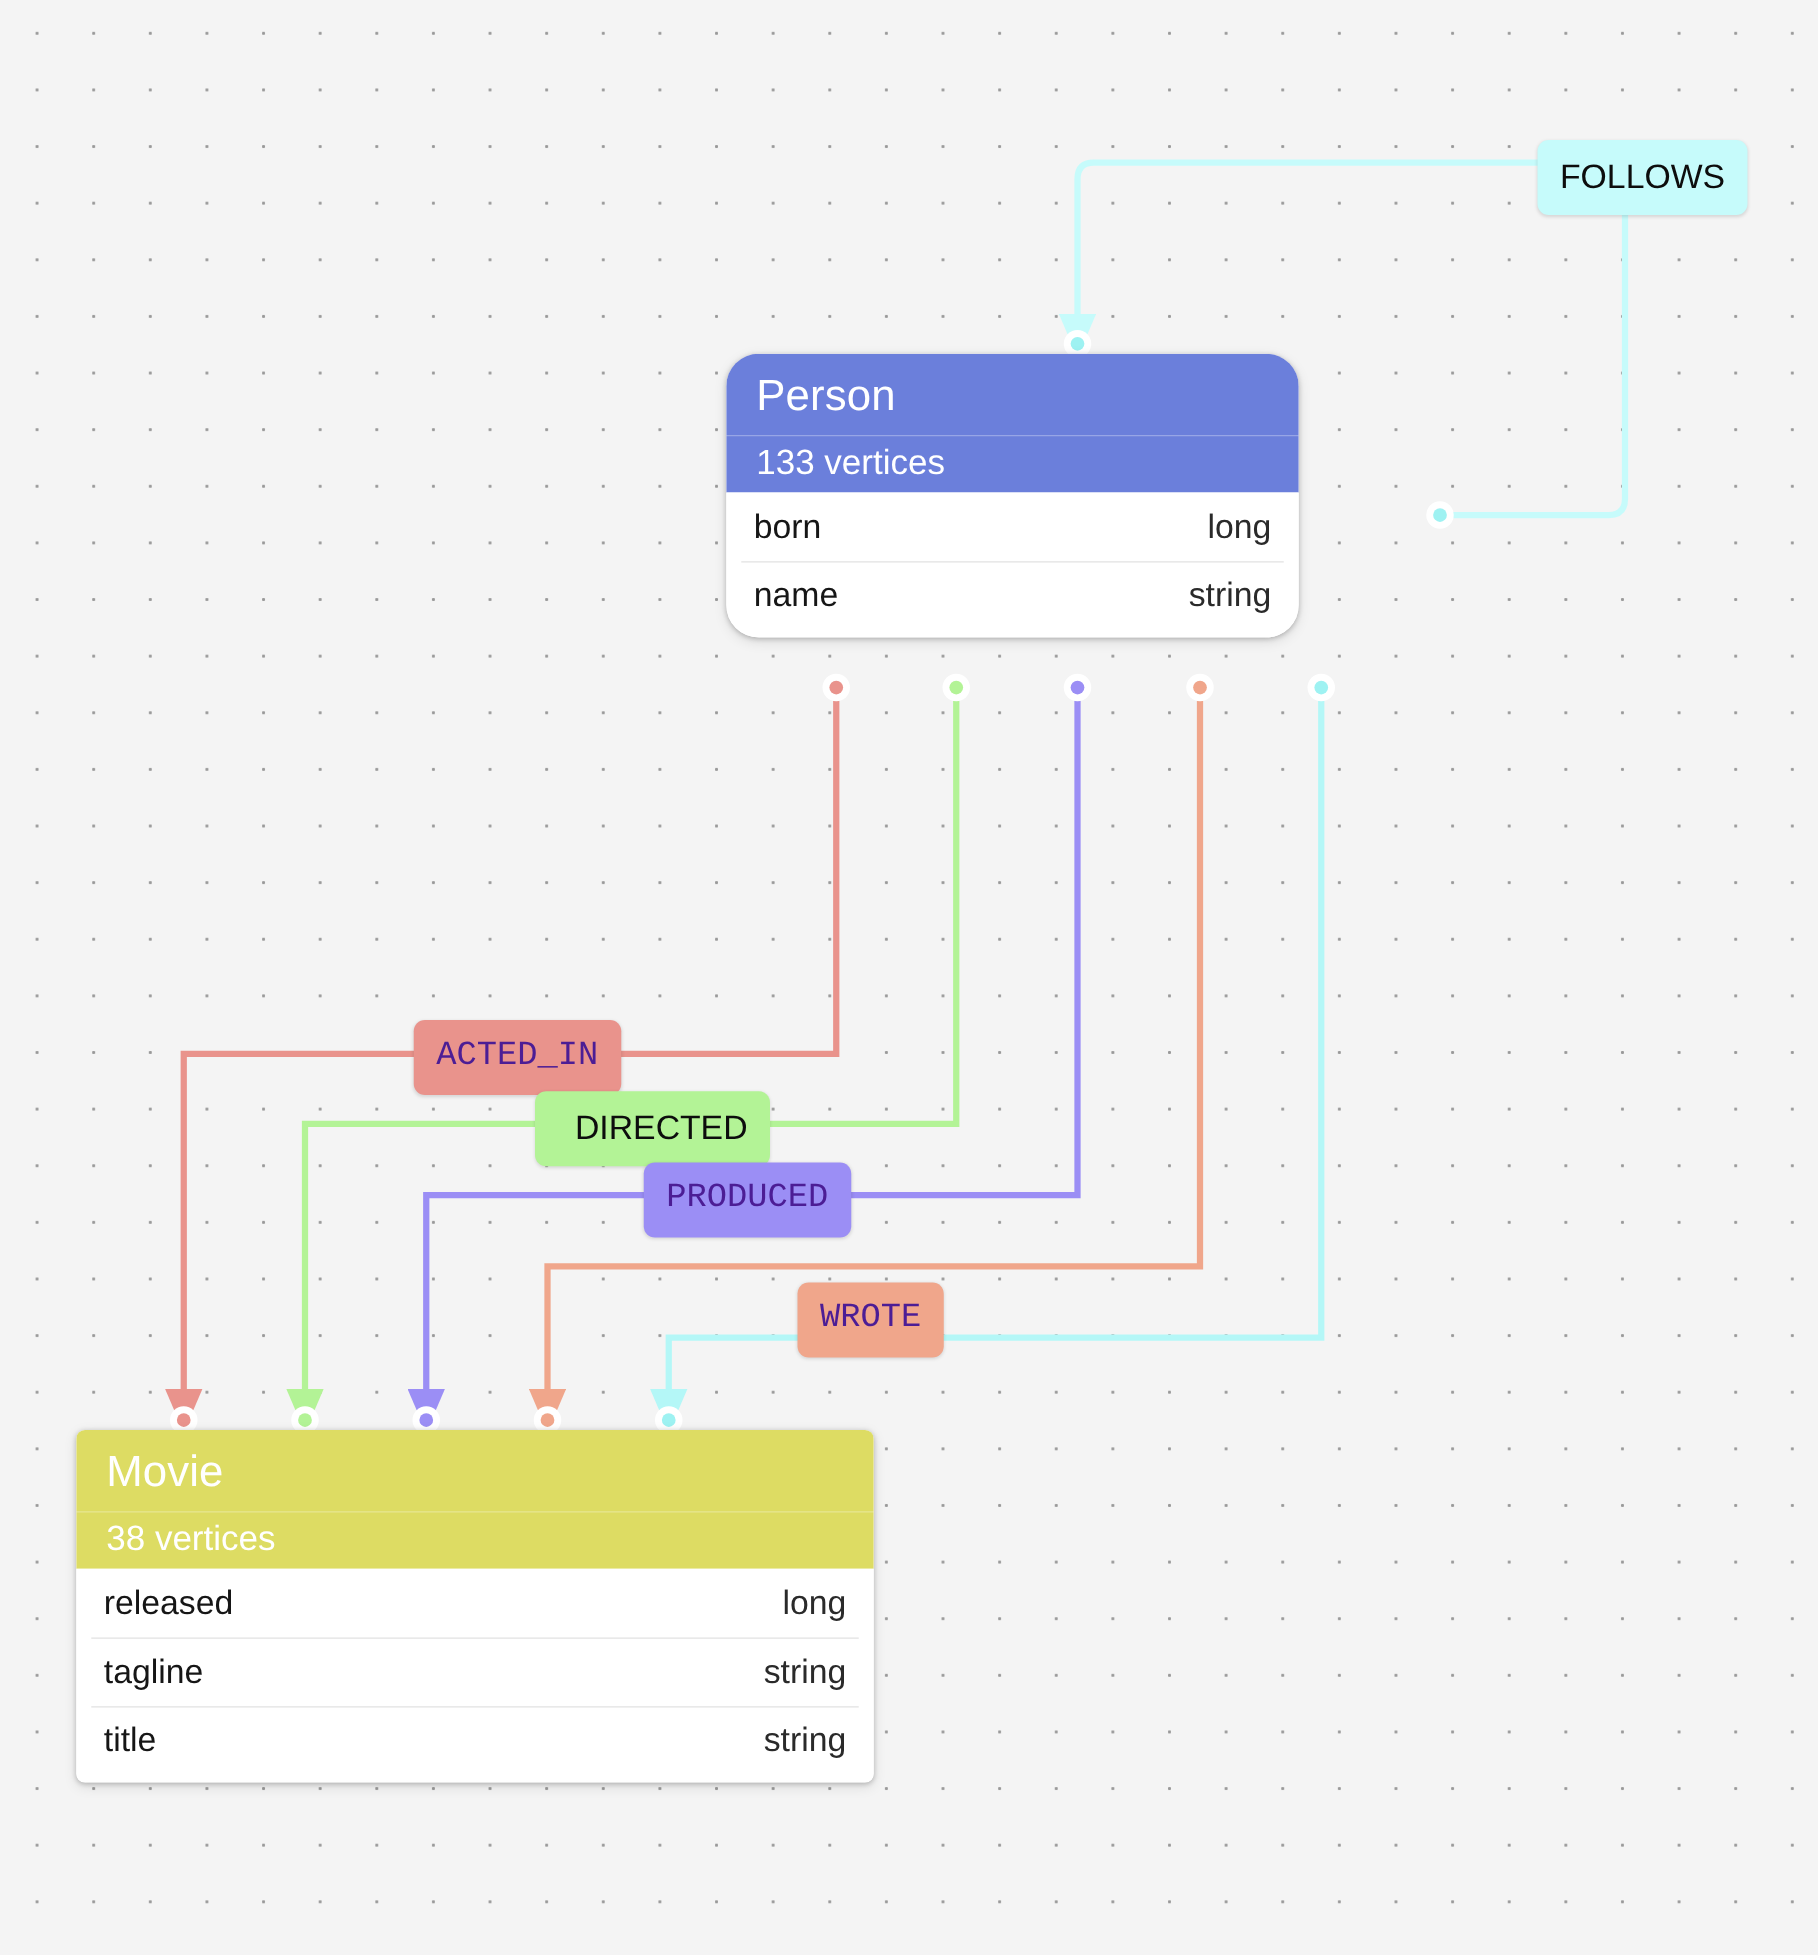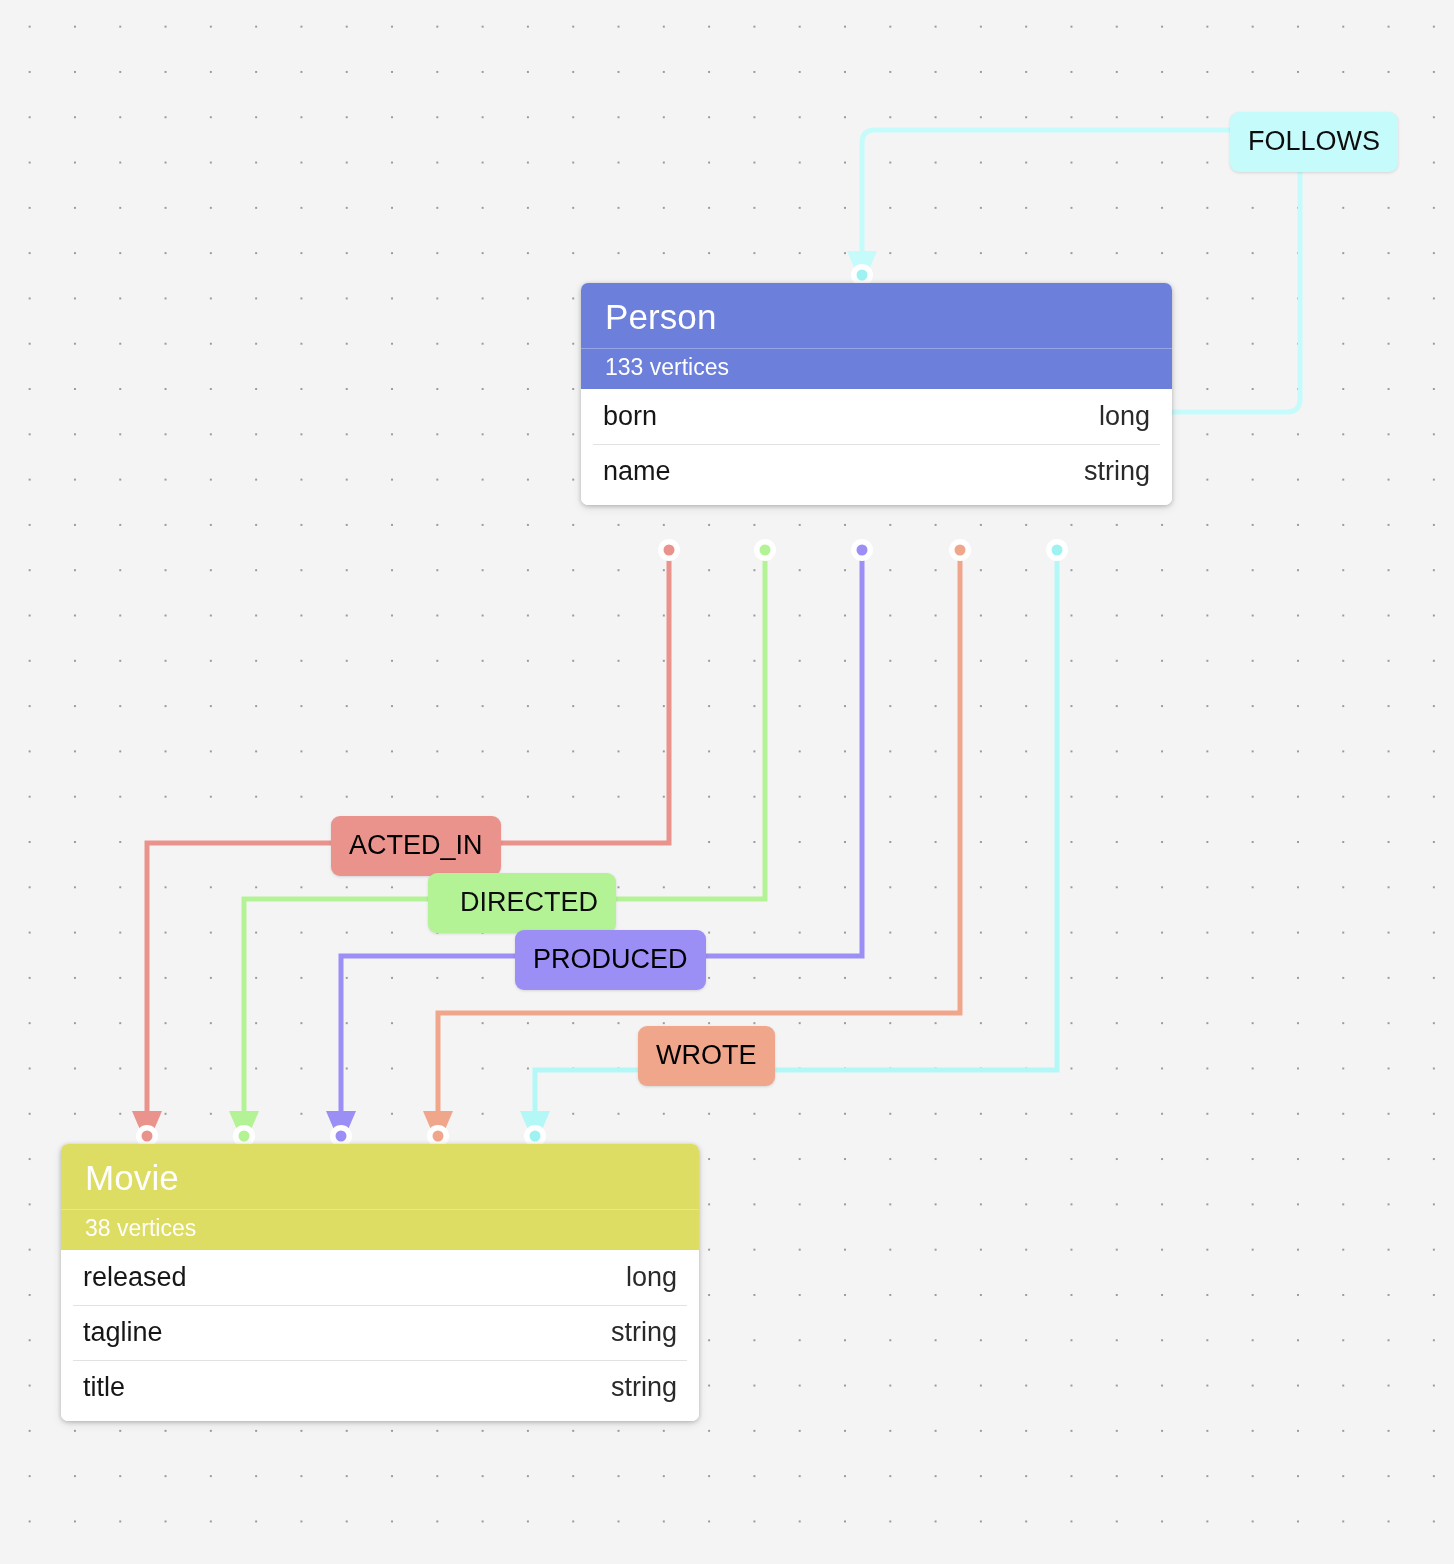--- a/index.html
+++ b/index.html
@@ -37,21 +37,21 @@
     overflow: hidden;
   }
   .node-title {
     font-size: 35px;
     color: #ffffff;
     padding: 16px 24px 14px 24px;
     letter-spacing: 0.1px;
     line-height: 1.0;
   }
   .node-count {
-    font-size: 23px;
+    font-size: 28px;
     color: #ffffff;
     padding: 7px 24px 10px 24px;
     line-height: 1.0;
   }
   .node-divider {
     height: 1px;
     background: rgba(255,255,255,0.30);
   }
   .prop-list {
     background: #ffffff;
@@ -72,41 +72,42 @@
     left: 12px; right: 12px; top: 0;
     height: 1px;
     background: #e2e2e2;
   }
   .prop-name { color: #161616; }
   .prop-type { color: #2a2a2a; }
 
   #person-card {
     left: 581px;
     top: 283px;
-    width: 591px;
+    width: 458px;
+    border-radius: 26px;
   }
   #person-header { background: #6b7fdb; }
   #movie-card {
     left: 61px;
     top: 1144px;
     width: 638px;
   }
   #movie-header { background: #dddc63; }
 
   
   .edge-label {
     position: absolute;
     border-radius: 9px;
     font-size: 27px;
     line-height: 1;
     padding: 16px 18px 17px 18px;
     white-space: nowrap;
     box-shadow: 0 1px 3px rgba(0,0,0,0.13);
   }
-  .lbl-light-text { color: #000000; }
+  .lbl-light-text { color: #4c1d95; font-family: Liberation Mono, monospace; }
   .lbl-dark-text { color: #0d0d0d; }
 </style>
 </head>
 <body>
 
 <div id="canvas">
 
   <svg id="edge-layer" width="1454" height="1564" viewBox="0 0 1454 1564">
     <defs>
       <marker id="ah-red" markerWidth="7" markerHeight="6" refX="0.2" refY="3" orient="auto">

